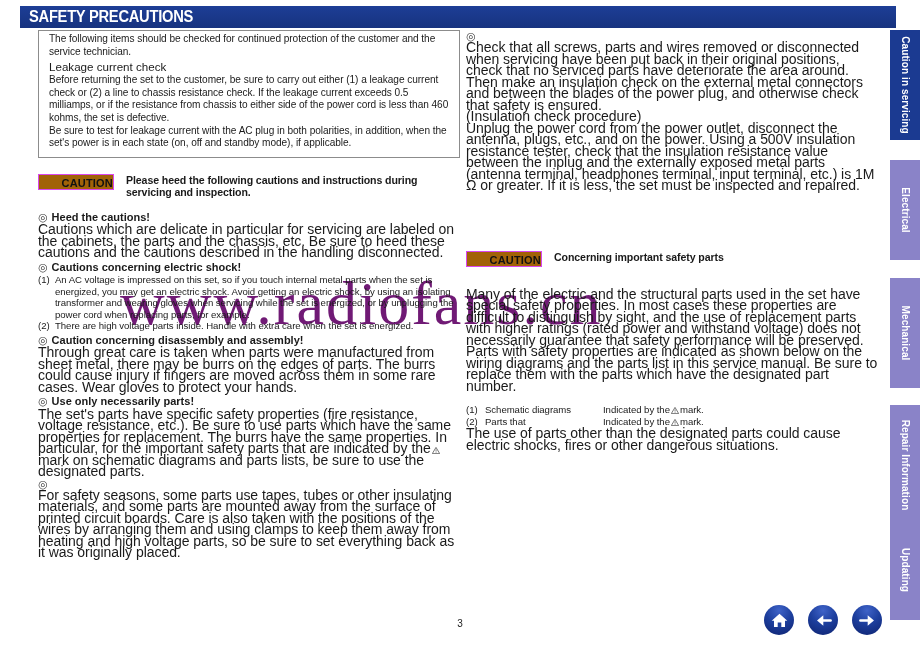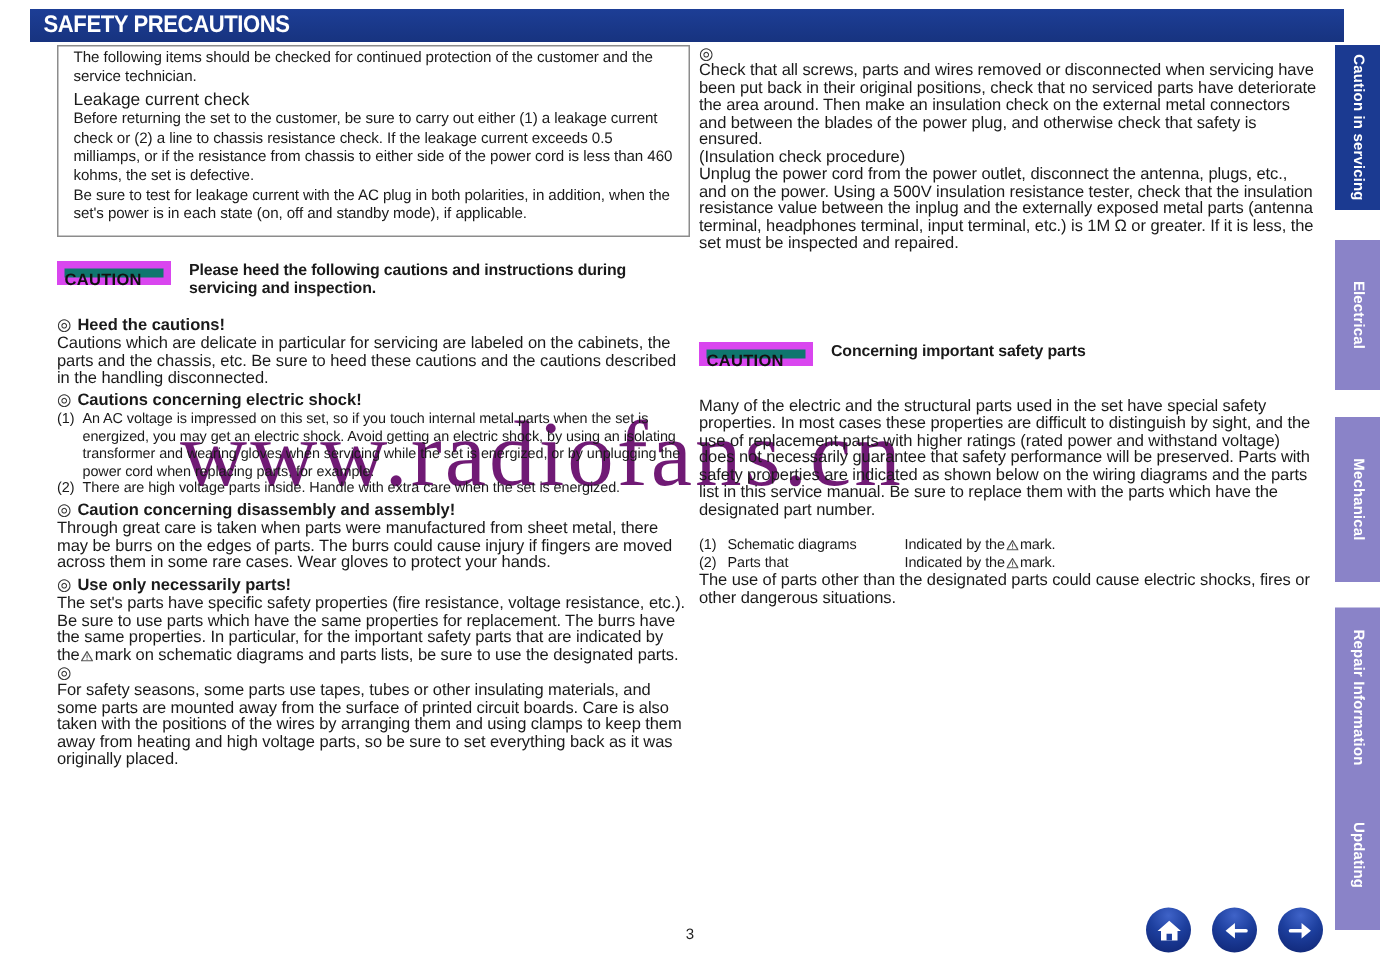--- a/index.html
+++ b/index.html
@@ -82,21 +82,21 @@
 
   
   .para {
     font-size: 10.1px;
     line-height: 12.6px;
     margin: 0;
     text-align: left;
     letter-spacing: -0.05px;
   }
   .para-tight {
-    font-size: 11px;
+    font-size: 14px;
     line-height: 11.5px;
     margin: 0;
     letter-spacing: -0.05px;
   }
   .sub-head {
     font-size: 11.6px;
     font-weight: normal;
     margin: 2px 0 0 0;
     line-height: 14px;
   }
@@ -129,29 +129,29 @@
   .numbered .body { flex: 1 1 auto; }
 
   
   .caution-row {
     display: flex;
     align-items: flex-start;
     gap: 12px;
     margin-top: 0;
   }
   .caution-chip {
-    border: 5px solid #d946ef;
-    background: #0f766e;
+    border: 1px solid #d946ef;
+    background: #a16207;
     width: 76px;
     height: 16px;
     flex: 0 0 76px;
     font-size: 11px;
     font-weight: bold;
     letter-spacing: 0.2px;
-    text-align: left;
+    text-align: right;
     line-height: 16px;
     box-sizing: border-box;
     color: #111;
   }
   .caution-text {
     font-size: 10.6px;
     font-weight: bold;
     line-height: 12.4px;
     padding-top: 0px;
     letter-spacing: -0.1px;

